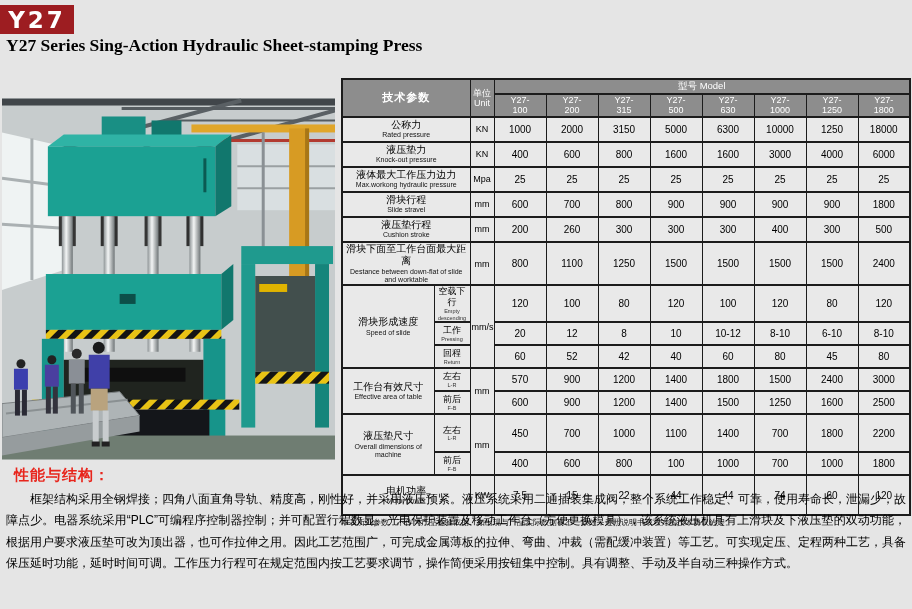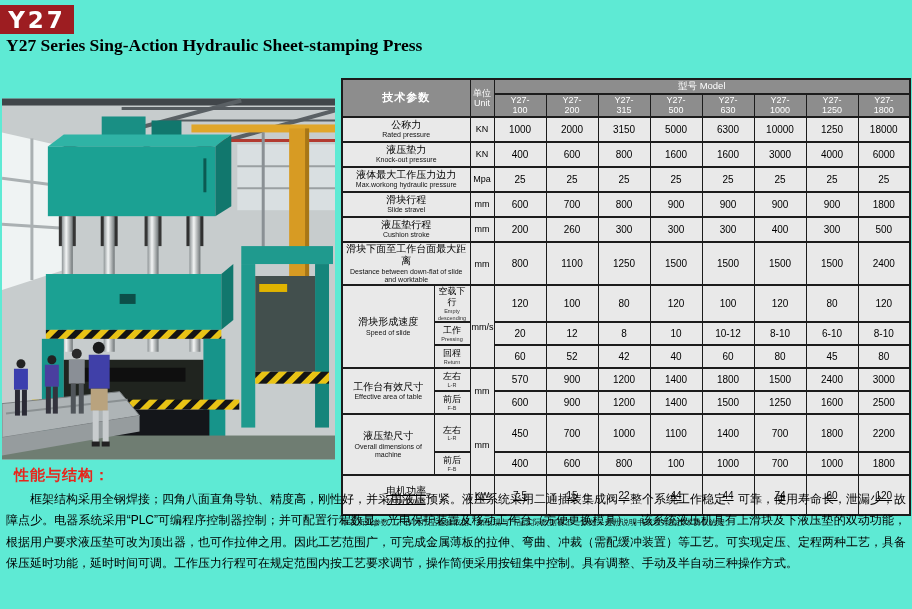--- a/index.html
+++ b/index.html
@@ -1,18 +1,18 @@
 <!DOCTYPE html>
 <html><head>
 <meta charset="utf-8">
 <style>
   *{margin:0;padding:0;box-sizing:border-box;}
   html,body{width:912px;height:609px;background:#fff;overflow:hidden;
     font-family:"Liberation Sans","DejaVu Sans",sans-serif;color:#000;}
-  .page{position:relative;width:912px;height:609px;background:#5eead4;}
+  .page{position:relative;width:912px;height:609px;background:#e5e5e5;}
 
   
   .logo-box{position:absolute;left:0;top:5px;width:74px;height:29px;background:#9d1d21;
     display:flex;align-items:center;justify-content:center;}
   .logo-box span{color:#fff;font-weight:bold;font-size:23px;letter-spacing:3px;
     font-family:"DejaVu Sans","Liberation Sans",sans-serif;}
   .title-zh{position:absolute;left:82px;top:1px;font-size:28px;font-weight:bold;
     letter-spacing:5px;white-space:nowrap;}
   .title-en{position:absolute;left:6px;top:35px;font-family:"Liberation Serif","DejaVu Serif",serif;
     font-size:17.5px;font-weight:bold;white-space:nowrap;}
@@ -425,21 +425,21 @@
             </td>
             <td class="val">400</td>
             <td class="val">600</td>
             <td class="val">800</td>
             <td class="val">100</td>
             <td class="val">1000</td>
             <td class="val">700</td>
             <td class="val">1000</td>
             <td class="val">1800</td>
           </tr>
-          <tr style="height: 40px; text-decoration: underline;">
+          <tr style="height: 40px;">
             <td class="body param" colspan="2">
               <div class="pz">电机功率</div>
               <div class="pe">Motor power</div>
             </td>
             <td class="unit">KW</td>
             <td class="val">7.5</td>
             <td class="val">15</td>
             <td class="val">22</td>
             <td class="val">44</td>
             <td class="val">44</td>

